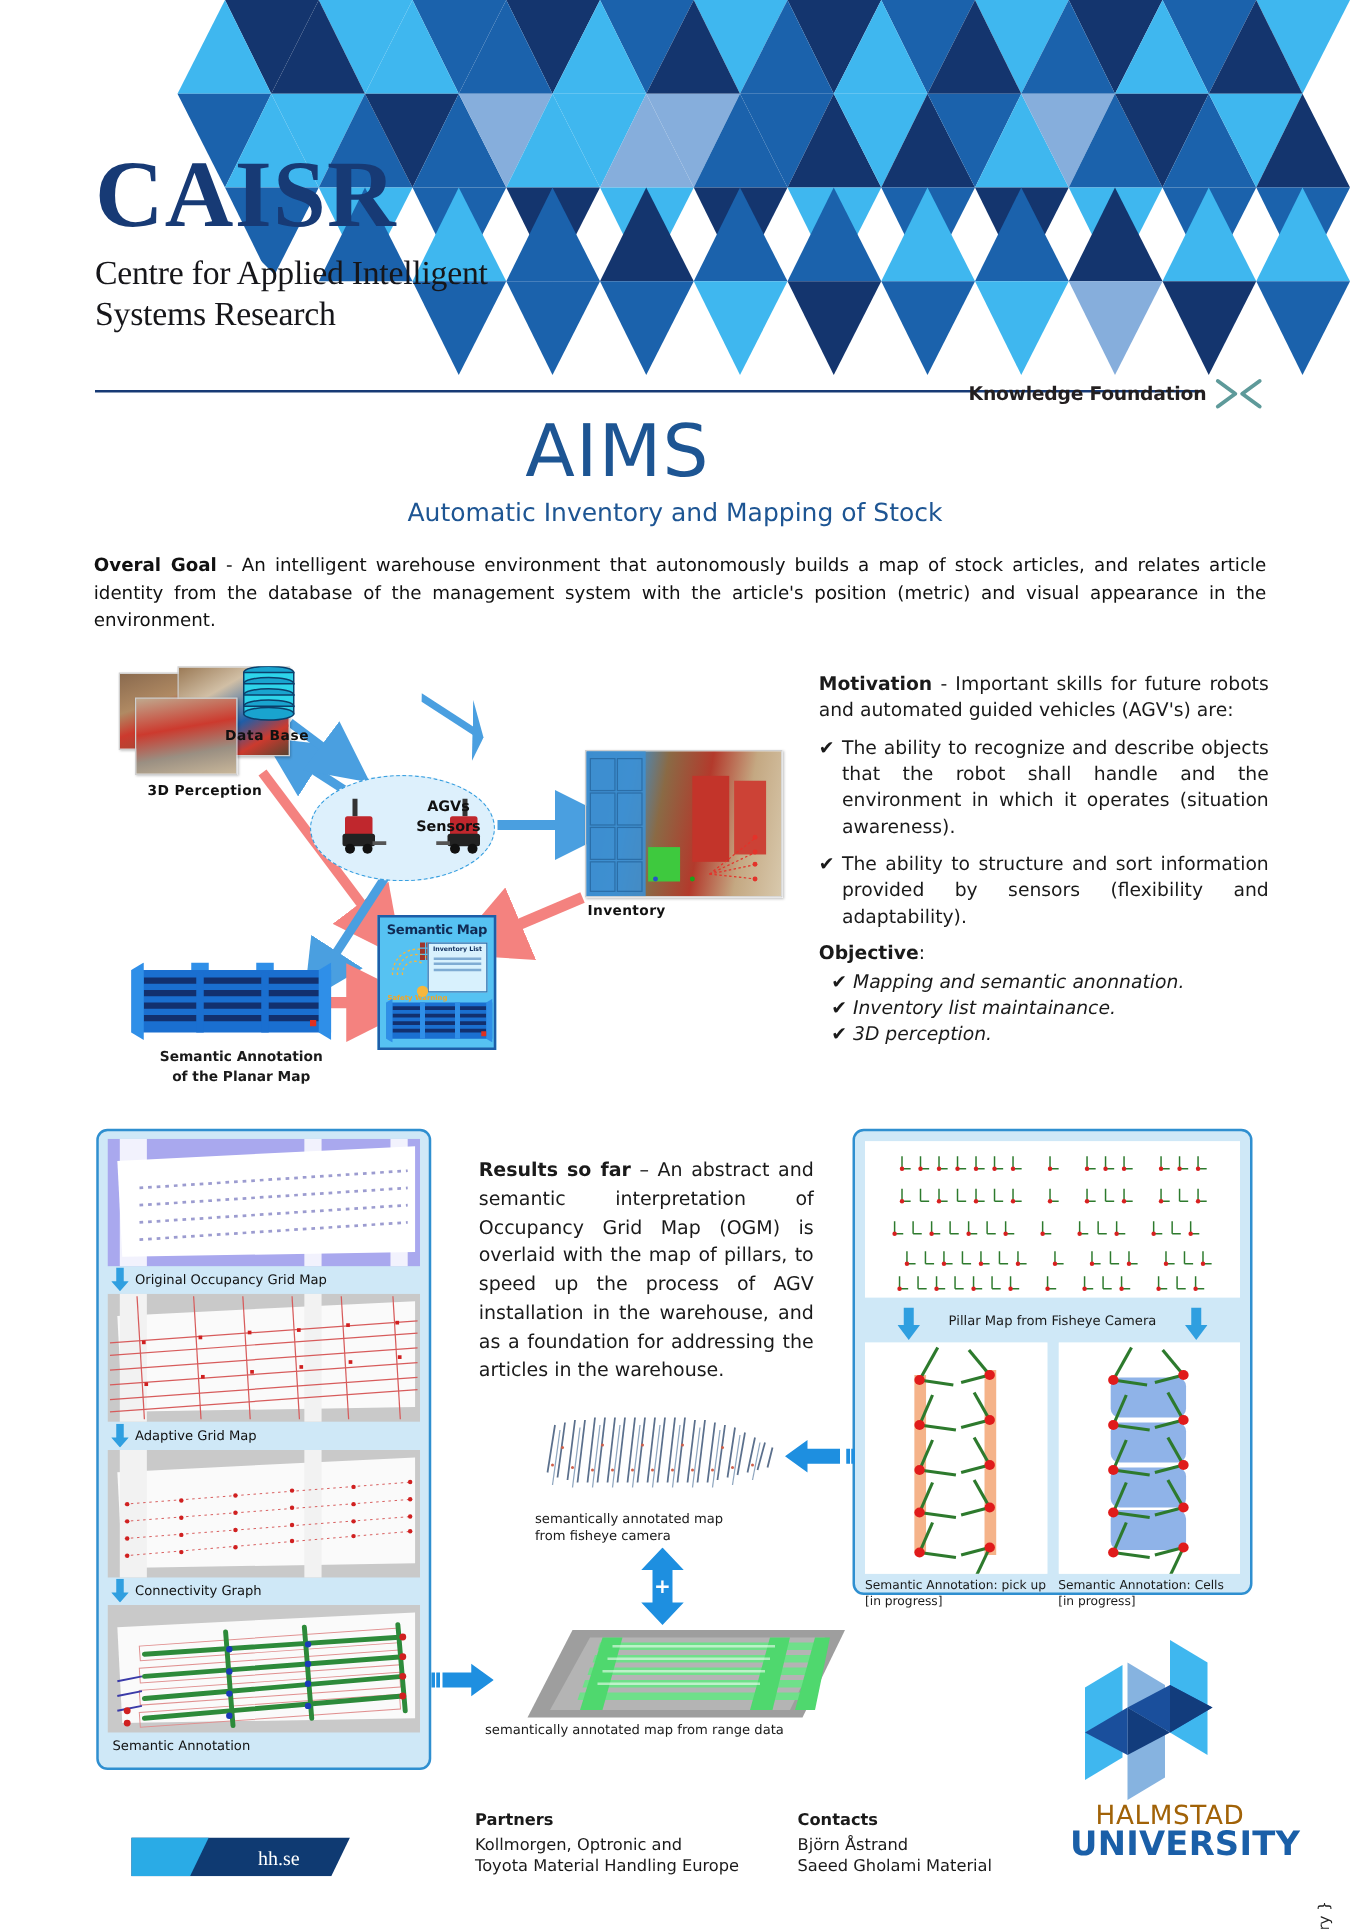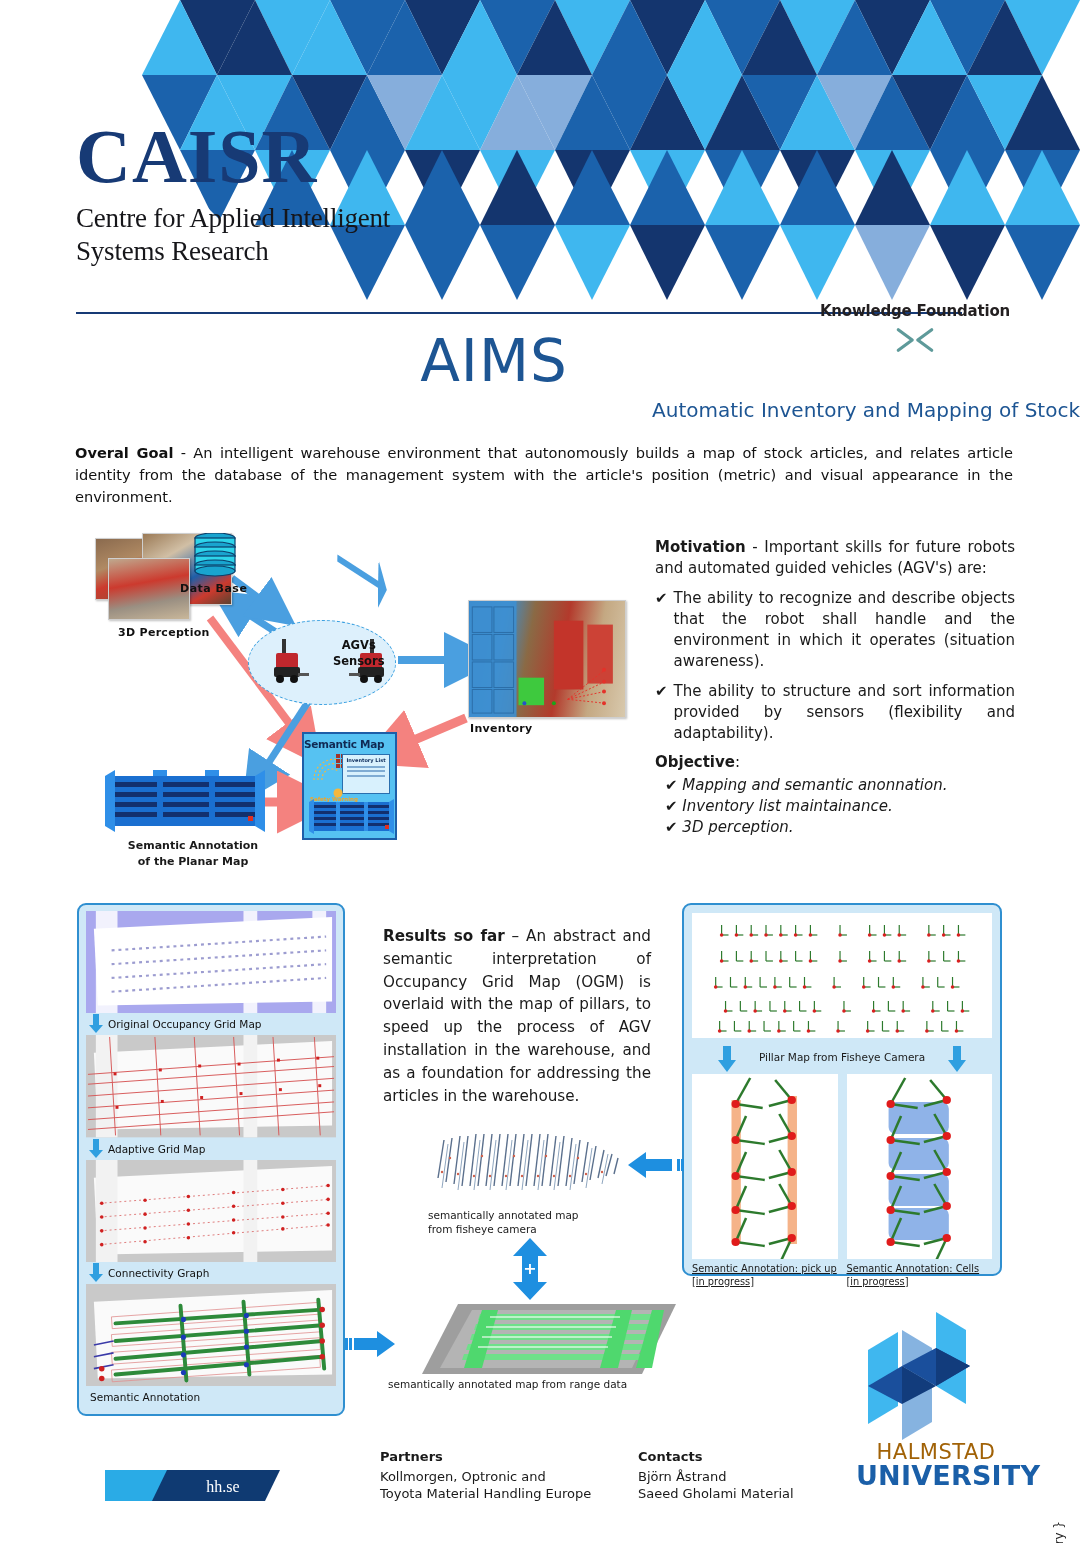--- a/index.html
+++ b/index.html
@@ -27,32 +27,32 @@
     font-family: "Liberation Serif", "DejaVu Serif", serif;
     font-size: 27px; color: #16161a; line-height: 1.22; margin-top: 10px;
     letter-spacing: -0.2px;
   }
   .hr-rule {
     position: absolute; left: 76px; top: 312px; width: 886px; height: 2px;
     background: #173a75; z-index: 5;
   }
 
   
-  .kkf { position: absolute; right: 70px; top: 302px; display: flex; align-items: center; gap: 7px; z-index: 6; flex-direction: column; }
+  .kkf { position: absolute; right: 70px; top: 302px; display: flex; align-items: center; gap: 7px; z-index: 6; }
   .kkf-text { font-family: "DejaVu Sans", sans-serif; font-weight: bold; font-size: 15px; color: #231f20; letter-spacing: -0.2px; }
   .kkf-mark { width: 38px; height: 26px; }
 
   
   .aims-title {
     position: absolute; top: 327px; left: 0; width: 988px; text-align: center;
     font-family: "DejaVu Sans", sans-serif; font-size: 58px; color: #1d5593;
     font-weight: 400; letter-spacing: 1px;
   }
   .aims-sub {
-    position: absolute; top: 398px; left: 0; width: 1080px; text-align: right;
+    position: absolute; top: 398px; left: 0; width: 1080px; text-align: center;
     font-family: "DejaVu Sans", sans-serif; font-size: 20px; color: #1d5593;
   }
 
   
   .goal {
     position: absolute; left: 75px; top: 442px; width: 938px;
     font-size: 14.6px; line-height: 1.52; text-align: justify; color: #111;
   }
   .goal b { font-weight: bold; }
 
@@ -74,21 +74,21 @@
 
   
   .db { position: absolute; left: 113px; top: 3px; width: 44px; height: 45px; }
   .db-lbl { position: absolute; left: 100px; top: 52px; font-weight: bold; font-size: 11px; letter-spacing: .5px; }
 
   
   .smap {
     position: absolute; left: 222px; top: 202px; width: 95px; height: 108px;
     background: #56c2f2; border: 2px solid #1d5ea8;
   }
-  .smap-title { text-align:left; font-family:"DejaVu Sans",sans-serif; font-weight:bold; font-size:10.5px; color:#102a54; margin-top:4px; letter-spacing:-.3px;}
+  .smap-title { text-align:center; font-family:"DejaVu Sans",sans-serif; font-weight:bold; font-size:10.5px; color:#102a54; margin-top:4px; letter-spacing:-.3px;}
   .inv-list { position:absolute; right:5px; top:20px; width:48px; height:40px; background:#d8f1fd; border:1px solid #2a6fae; }
   .inv-list-t { font-size:5px; font-weight:bold; text-align:center; color:#0d2d5c; margin-top:2px; }
   .inv-row { height:2px; background:#5a8fc0; margin:2.5px 4px; opacity:.7; }
   .safety { position:absolute; left:6px; top:62px; font-size:5.5px; color:#f5a623; font-weight:bold; }
   .sm-rack { position:absolute; left:5px; bottom:4px; width:85px; height:35px; }
 
   
   .planar { position: absolute; left: 25px; top: 240px; width: 160px; height: 62px; }
   .planar-lbl { position:absolute; left: 28px; top: 308px; width: 170px; text-align:center; font-weight:bold; font-size:11px; line-height:1.45; }
 
@@ -125,21 +125,21 @@
   .pcap .dn { position: absolute; left: 3px; top: 1px; width: 14px; height: 19px; }
 
   
   .panel-right {
     position: absolute; left: 682px; top: 903px; width: 320px; height: 373px;
     background: #cfe8f7; border: 2px solid #2f8fd0; border-radius: 9px;
     padding: 8px;
   }
   .pillar-box { width: 100%; height: 125px; background: #fff; }
   .pillar-cap { text-align: center; font-size: 10.5px; margin: 4px 0 2px; }
-  .twocol { display: flex; gap: 9px; text-decoration: underline; }
+  .twocol { display: flex; gap: 9px; }
   .twocol > div { flex: 1; }
   .subimg { width: 100%; height: 185px; background: #fff; display:block; }
   .subcap { font-size: 9.8px; line-height: 1.3; margin-top: 4px; }
 
   
   .fisheye-map { position: absolute; left: 430px; top: 1128px; width: 200px; height: 80px; }
   .fisheye-cap { position: absolute; left: 428px; top: 1208px; font-size: 10.5px; line-height: 1.35; }
   .plus-arrow { position: absolute; left: 505px; top: 1238px; width: 50px; height: 62px; }
   .range-map { position: absolute; left: 420px; top: 1298px; width: 258px; height: 80px; }
   .range-cap { position: absolute; left: 388px; top: 1378px; font-size: 10.5px; }

